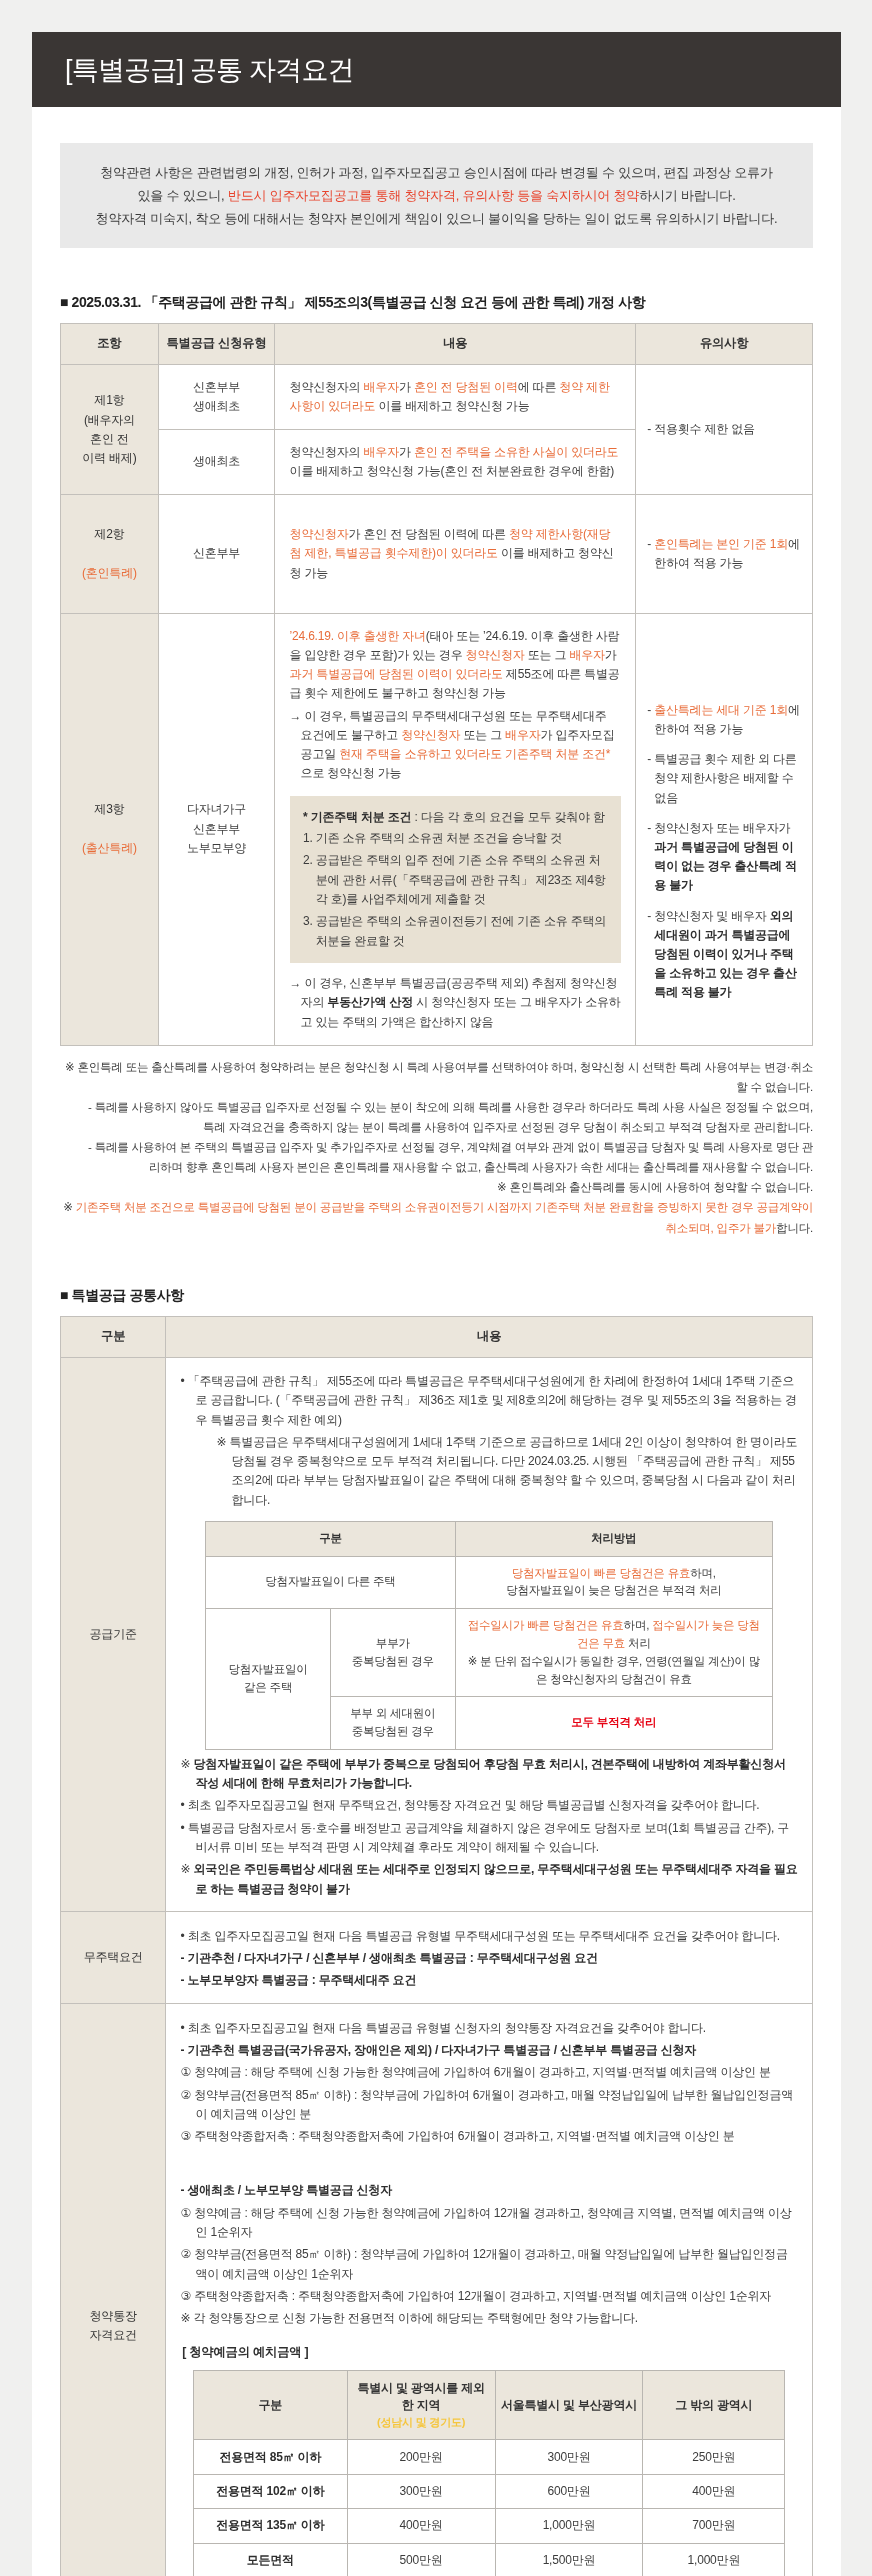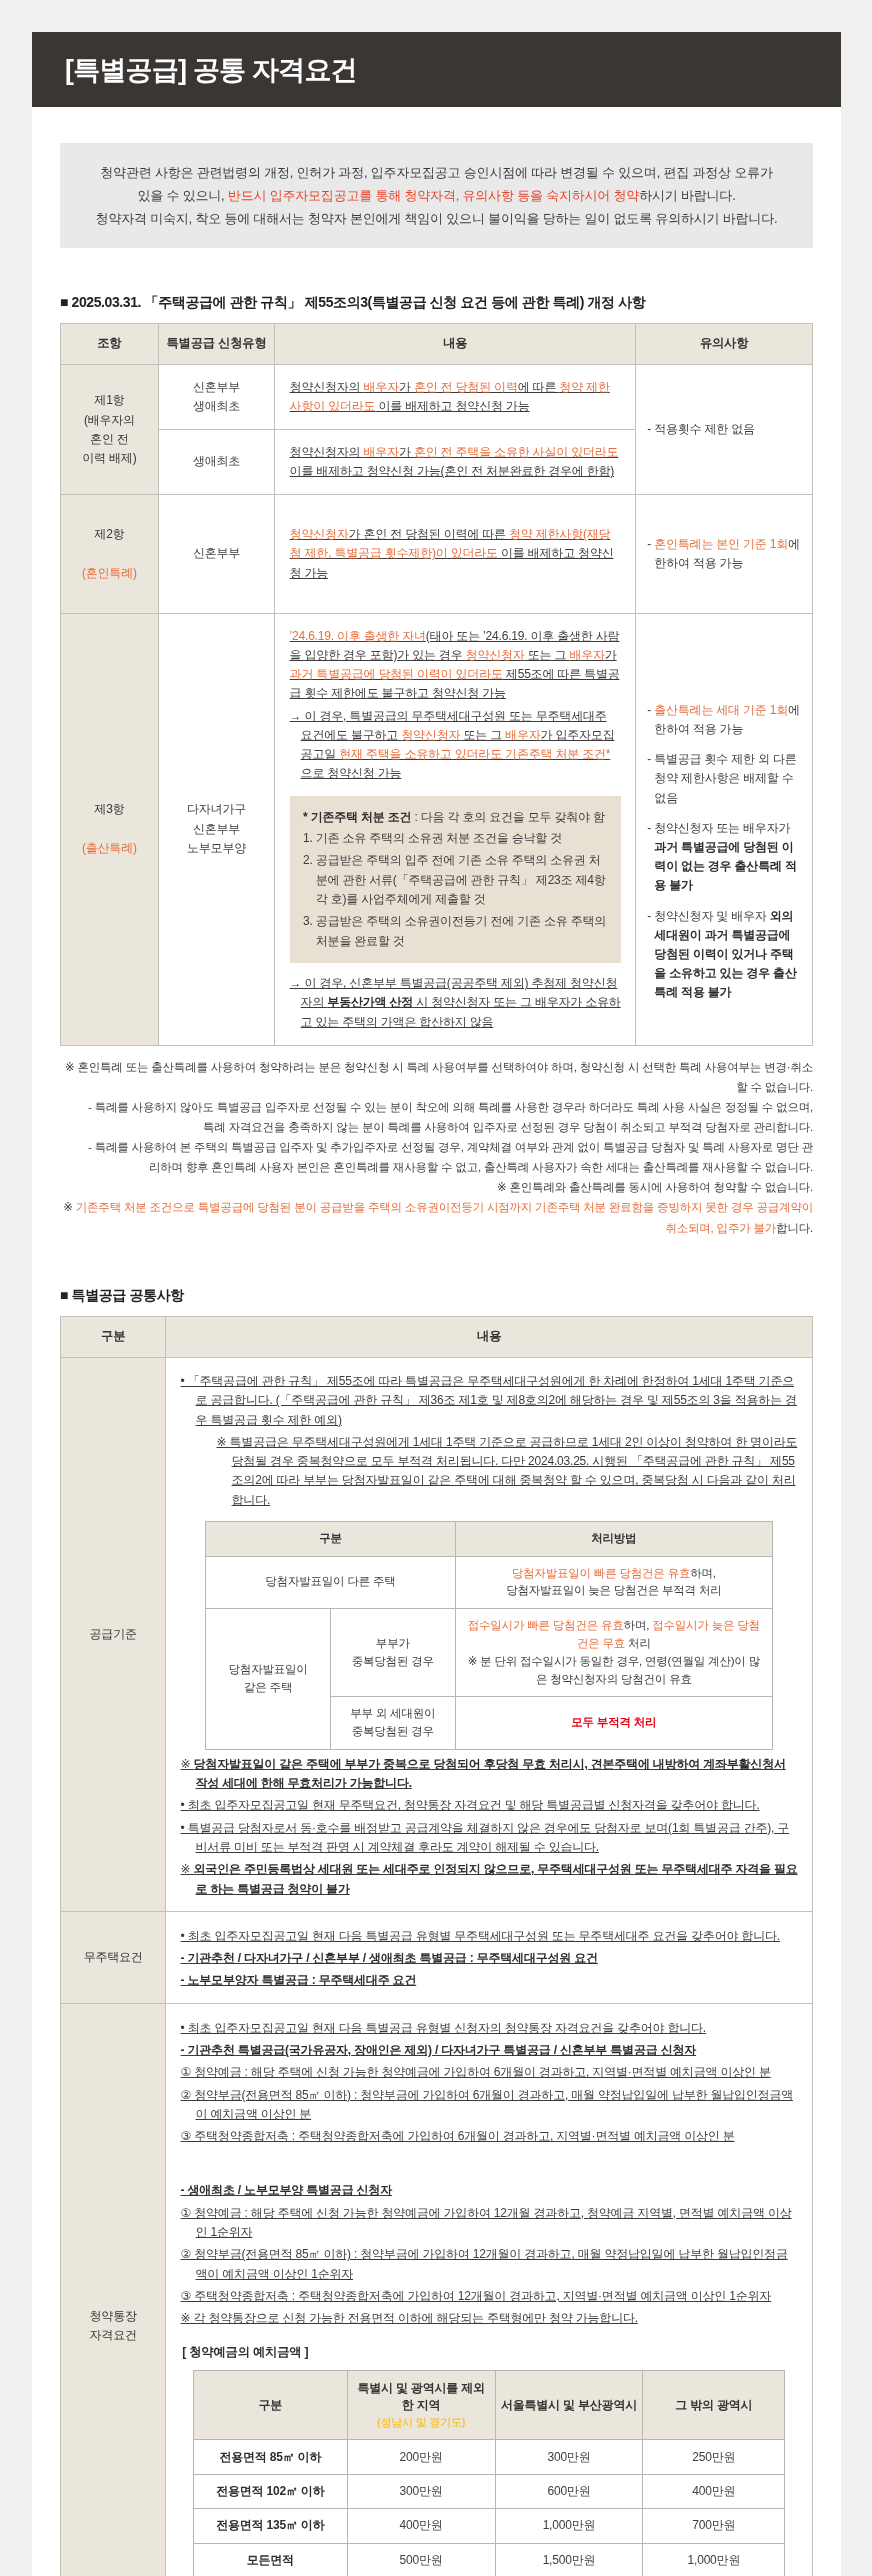--- a/index.html
+++ b/index.html
@@ -5,21 +5,21 @@
   html,body{margin:0;padding:0;}
   body{
     width:873px;min-height:2576px;background:#f0f0ef;
     font-family:"Liberation Sans","DejaVu Sans",sans-serif;
     color:#3c3c3c;-webkit-font-smoothing:antialiased;letter-spacing:-0.2px;
   }
   .card{width:809px;margin:0 auto;padding-top:32px;}
   .titlebar{
     background:#3a3634;color:#fff;height:75px;display:flex;align-items:center;
     padding-left:33px;box-sizing:border-box;
-    font-size:27px;font-weight:700;letter-spacing:-0.8px;
+    font-size:27px;font-weight:400;letter-spacing:-0.8px;
   }
   .body{background:#fff;padding:36px 28px 44px 28px;box-sizing:border-box;}
 
   .notice{
     background:#e9e9e9;text-align:center;padding:17.5px 24px;
     font-size:13px;line-height:1.8;color:#3b3b3b;margin-bottom:46px;
   }
   .o{color:#E86C39;}
   .r{color:#E8432C;}
   .rb{color:#E60012;font-weight:700;}
@@ -36,21 +36,21 @@
   }
   table.main th{
     background:#ebe6dc;font-weight:700;color:#333;padding:10.3px 6.3px;text-align:center;font-size:12.3px;
   }
   td.label-cell{
     background:#ebe6dc;text-align:center;padding:11px 6.3px;white-space:pre-line;color:#333;
   }
   td.type-cell{text-align:center;padding:11px 6.3px;white-space:pre-line;}
   td.content-cell{padding:12.7px 14.3px;vertical-align:middle;}
   td.note-cell{padding:12.7px 11px;vertical-align:middle;}
-  .para{margin:0;text-decoration:underline;}
+  .para{margin:0;}
   .para + .para{margin-top:3.2px;}
   .arrow-para{padding-left:11px;text-indent:-11px;margin-top:4.8px;}
   .note-item{padding-left:7.1px;text-indent:-7.1px;}
   .note-item + .note-item{margin-top:11px;}
   .innerbox{
     background:#e8e1d3;padding:12px 13.5px;margin:12.7px 0 11px 0;line-height:1.65;
   }
   .innerbox .bi{padding-left:12.7px;text-indent:-12.7px;margin-top:1.6px;}
 
   .footnotes{margin-top:11px;font-size:11.5px;line-height:1.75;}

